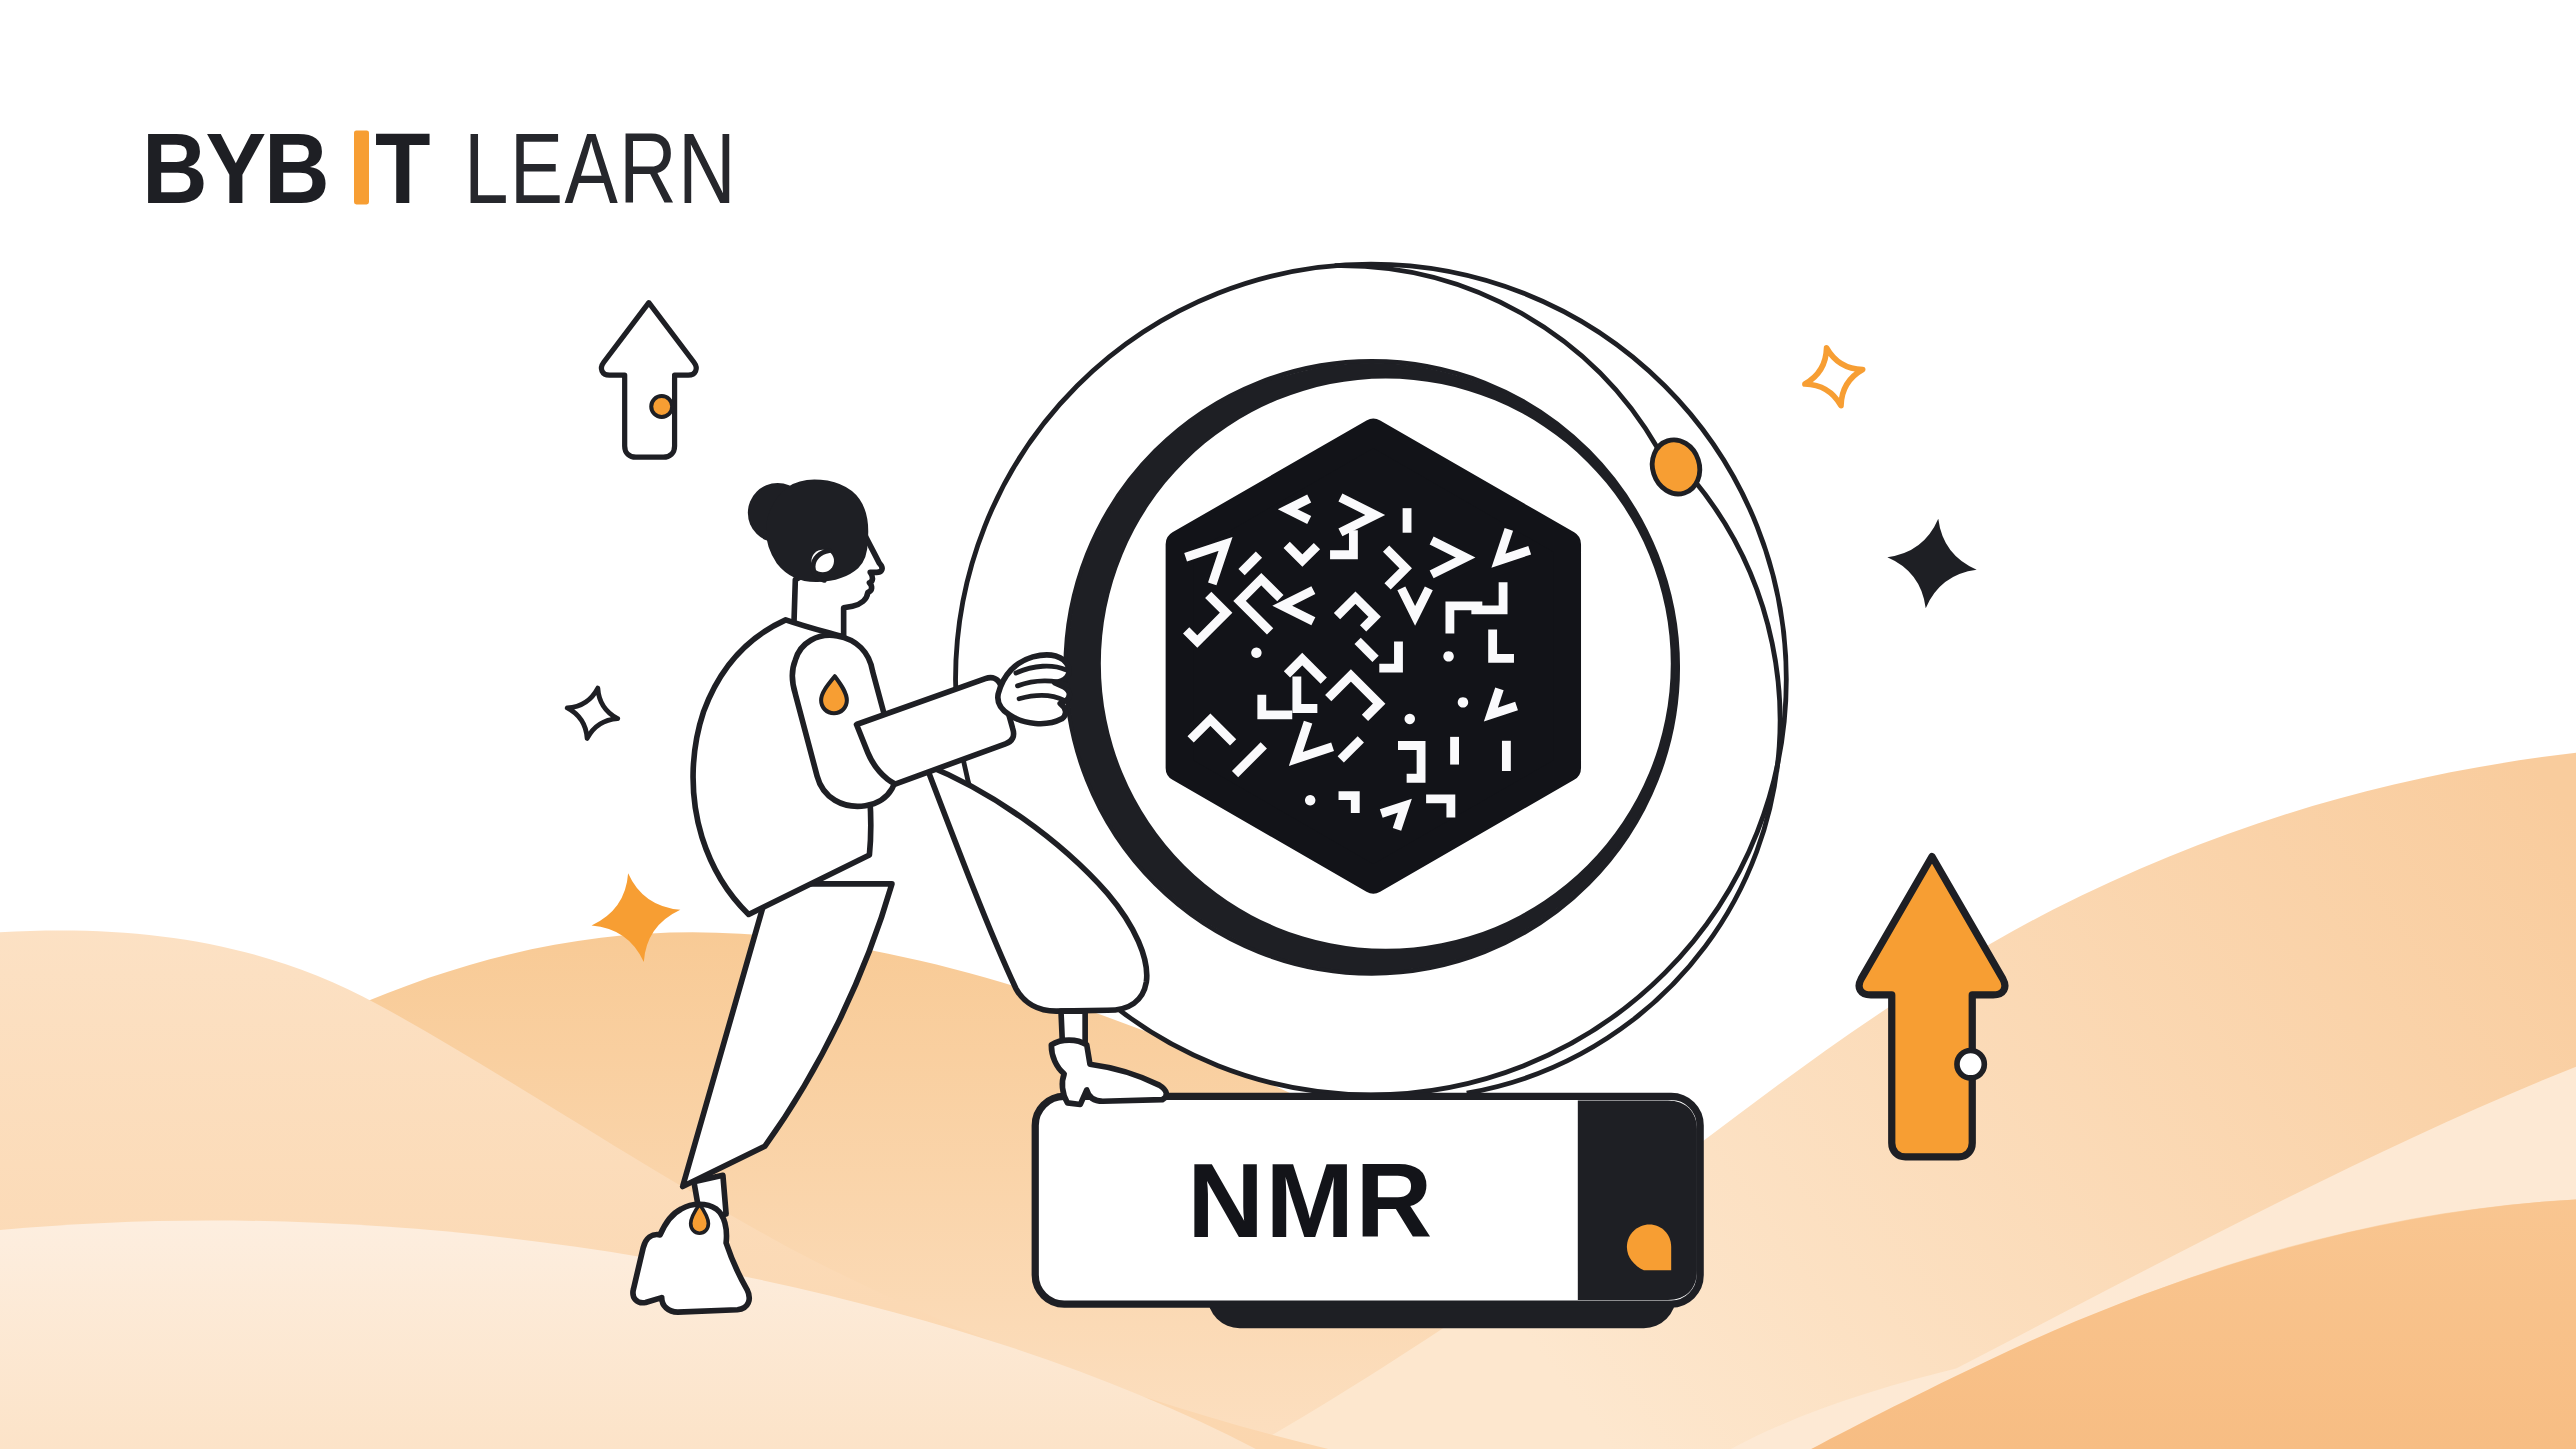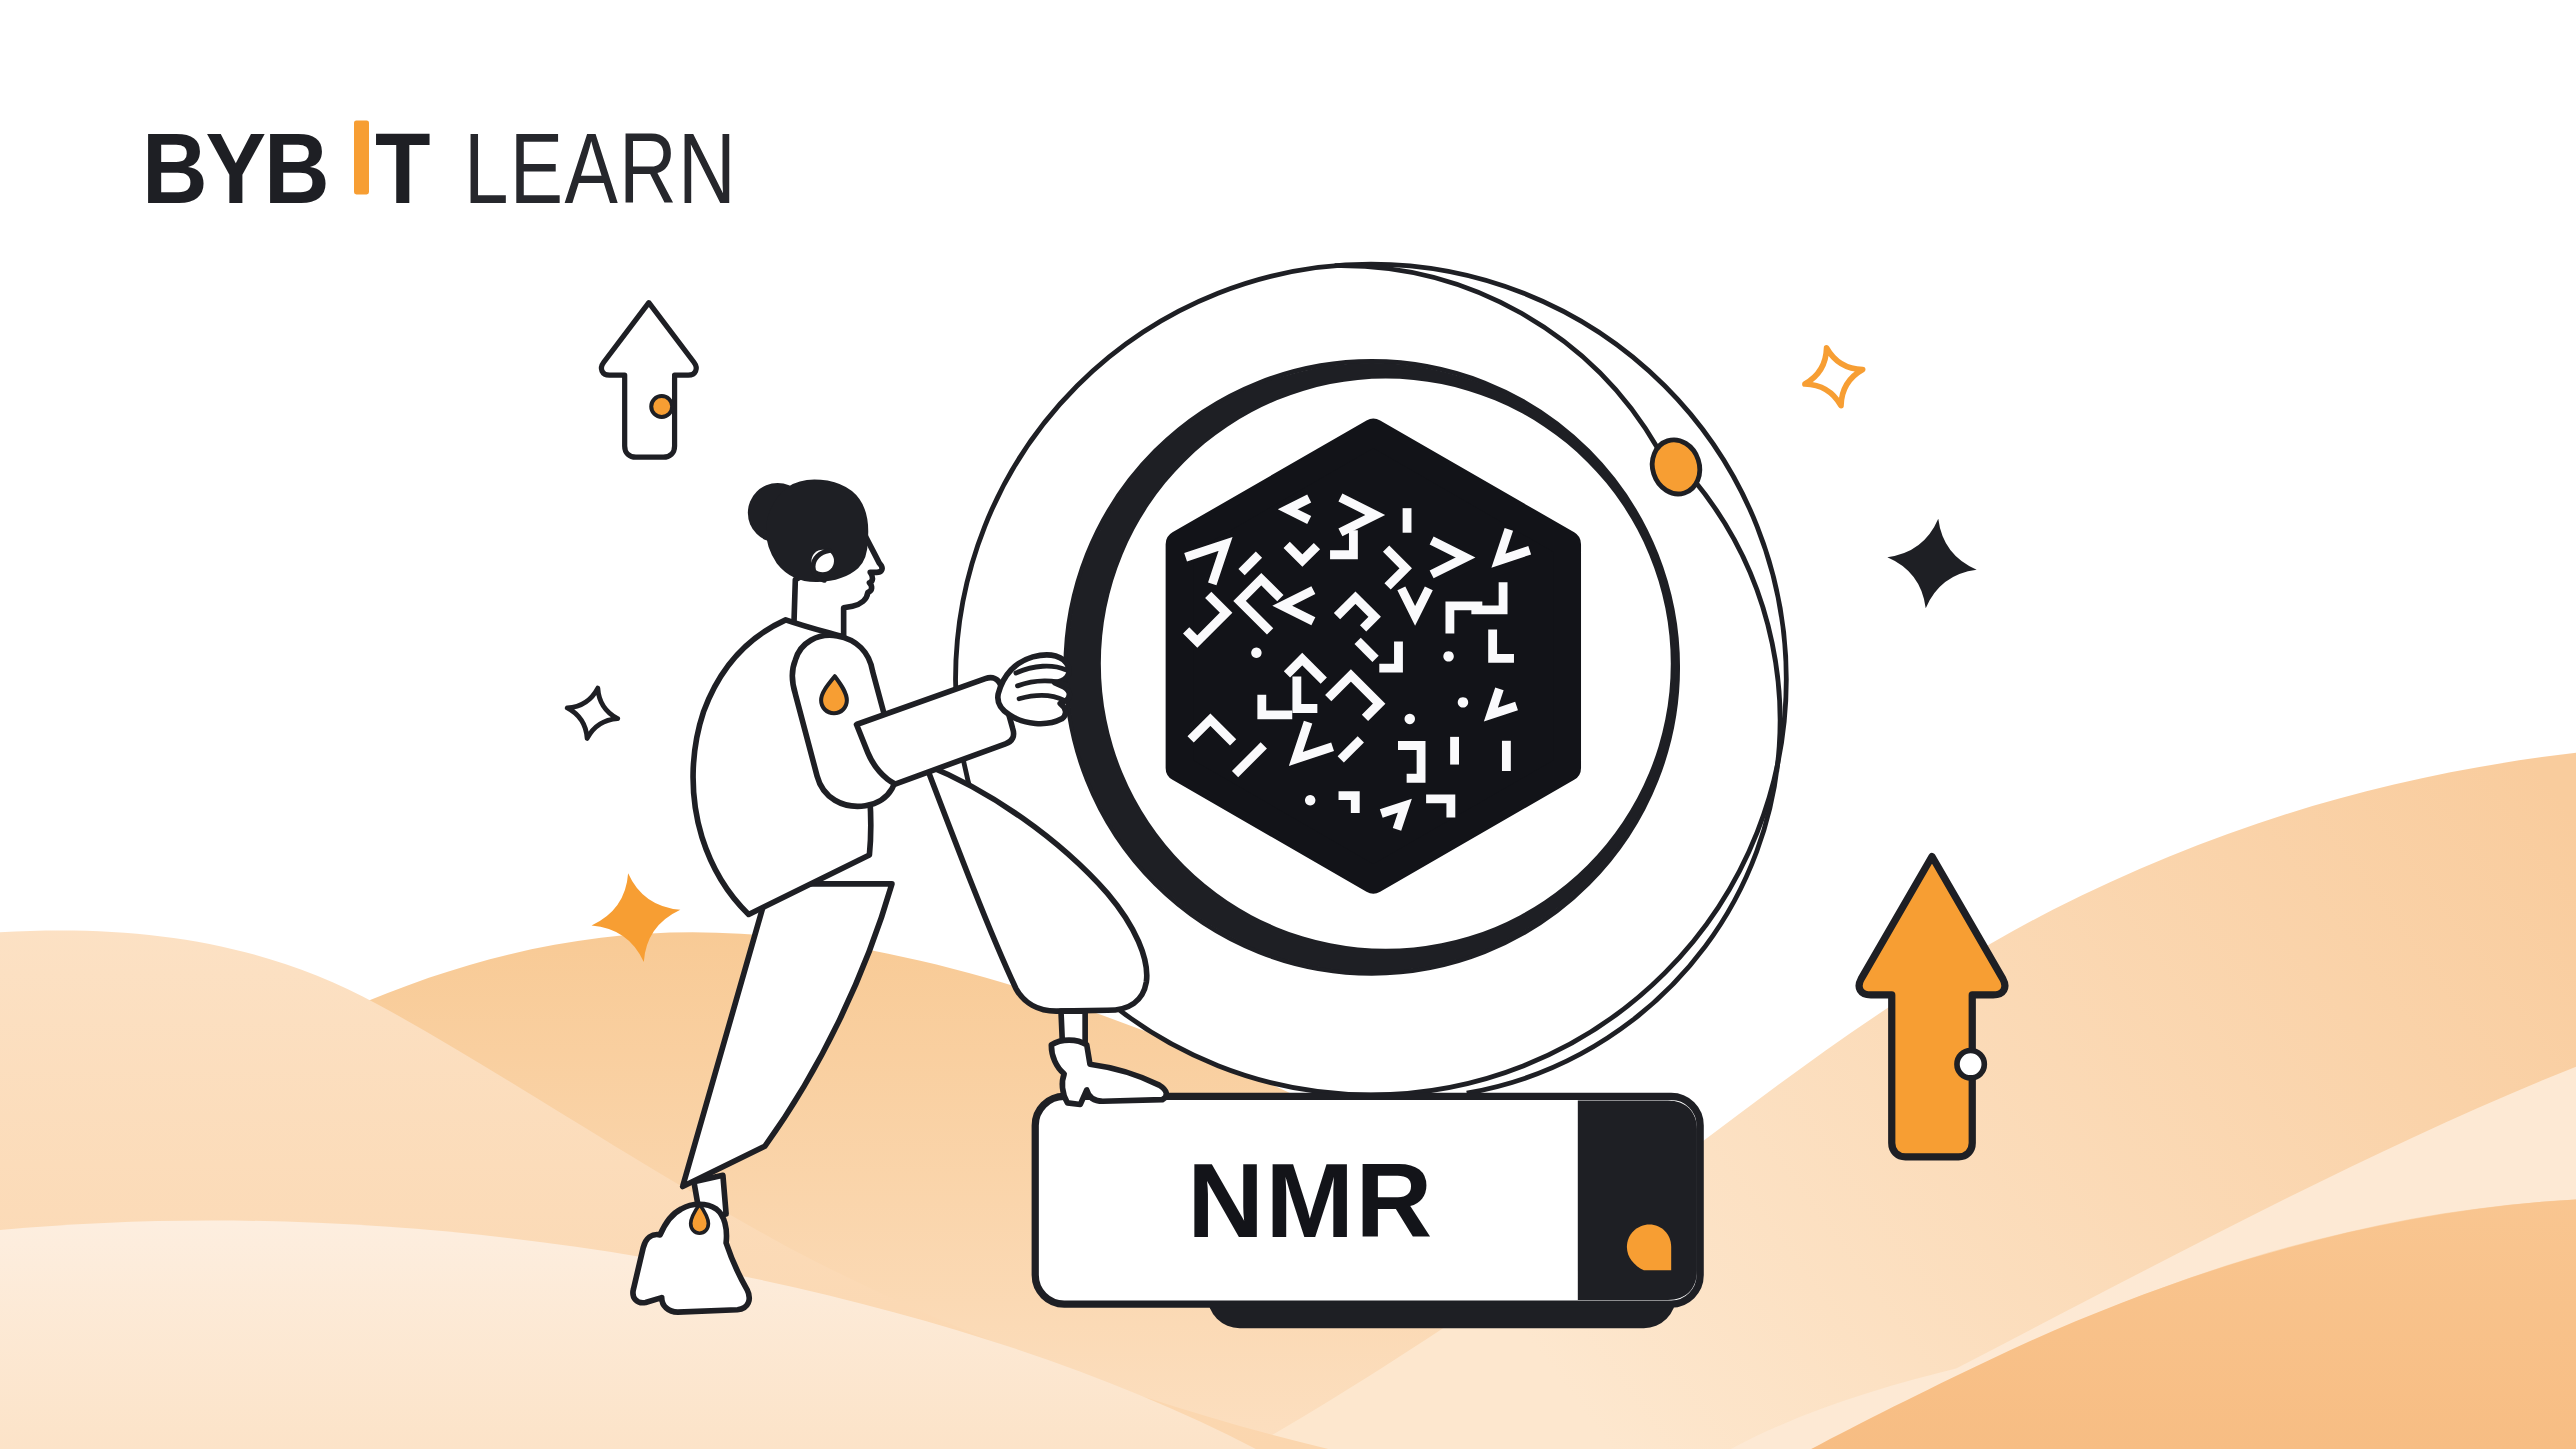--- a/index.html
+++ b/index.html
@@ -1,21 +1,21 @@
 <!DOCTYPE html>
 <html style="--accent: #F79E33; --dark: #1E1F24; --hex: #121318;font-size:13px"><head>
 <meta charset="utf-8">
 <style>
   html,body{margin:0;padding:0;background:#fff;}
   body{width:2576px;height:1449px;overflow:hidden;position:relative;
        font-family:"Liberation Sans","DejaVu Sans",sans-serif;}
   .stage{position:absolute;inset:0;width:2576px;height:1449px;}
   svg{position:absolute;left:0;top:0;}
   
-  .logo{position:absolute;left:142px;top:122px;display:flex;align-items:flex-start;
+  .logo{position:absolute;left:142px;top:122px;display:flex;align-items:center;
         color:var(--dark,#1E1F24);white-space:nowrap;}
   .logo .wordmark{font-size:101px;font-weight:700;line-height:93px;letter-spacing:-2.4px;
         display:inline-block;transform:scaleX(.9);transform-origin:left top;}
   .logo .bar{display:inline-block;width:14.5px;height:74px;border-radius:2.4px;
         background:var(--accent,#F79E33);margin:0 6.4px;transform:translateY(-1.6px);}
   .logo .suffix{font-size:100px;font-weight:400;line-height:93px;letter-spacing:1.6px;
         color:#26272C;display:inline-block;transform:scaleX(.8);transform-origin:left top;
         margin-left:-6.4px;}
 </style>
 </head>

